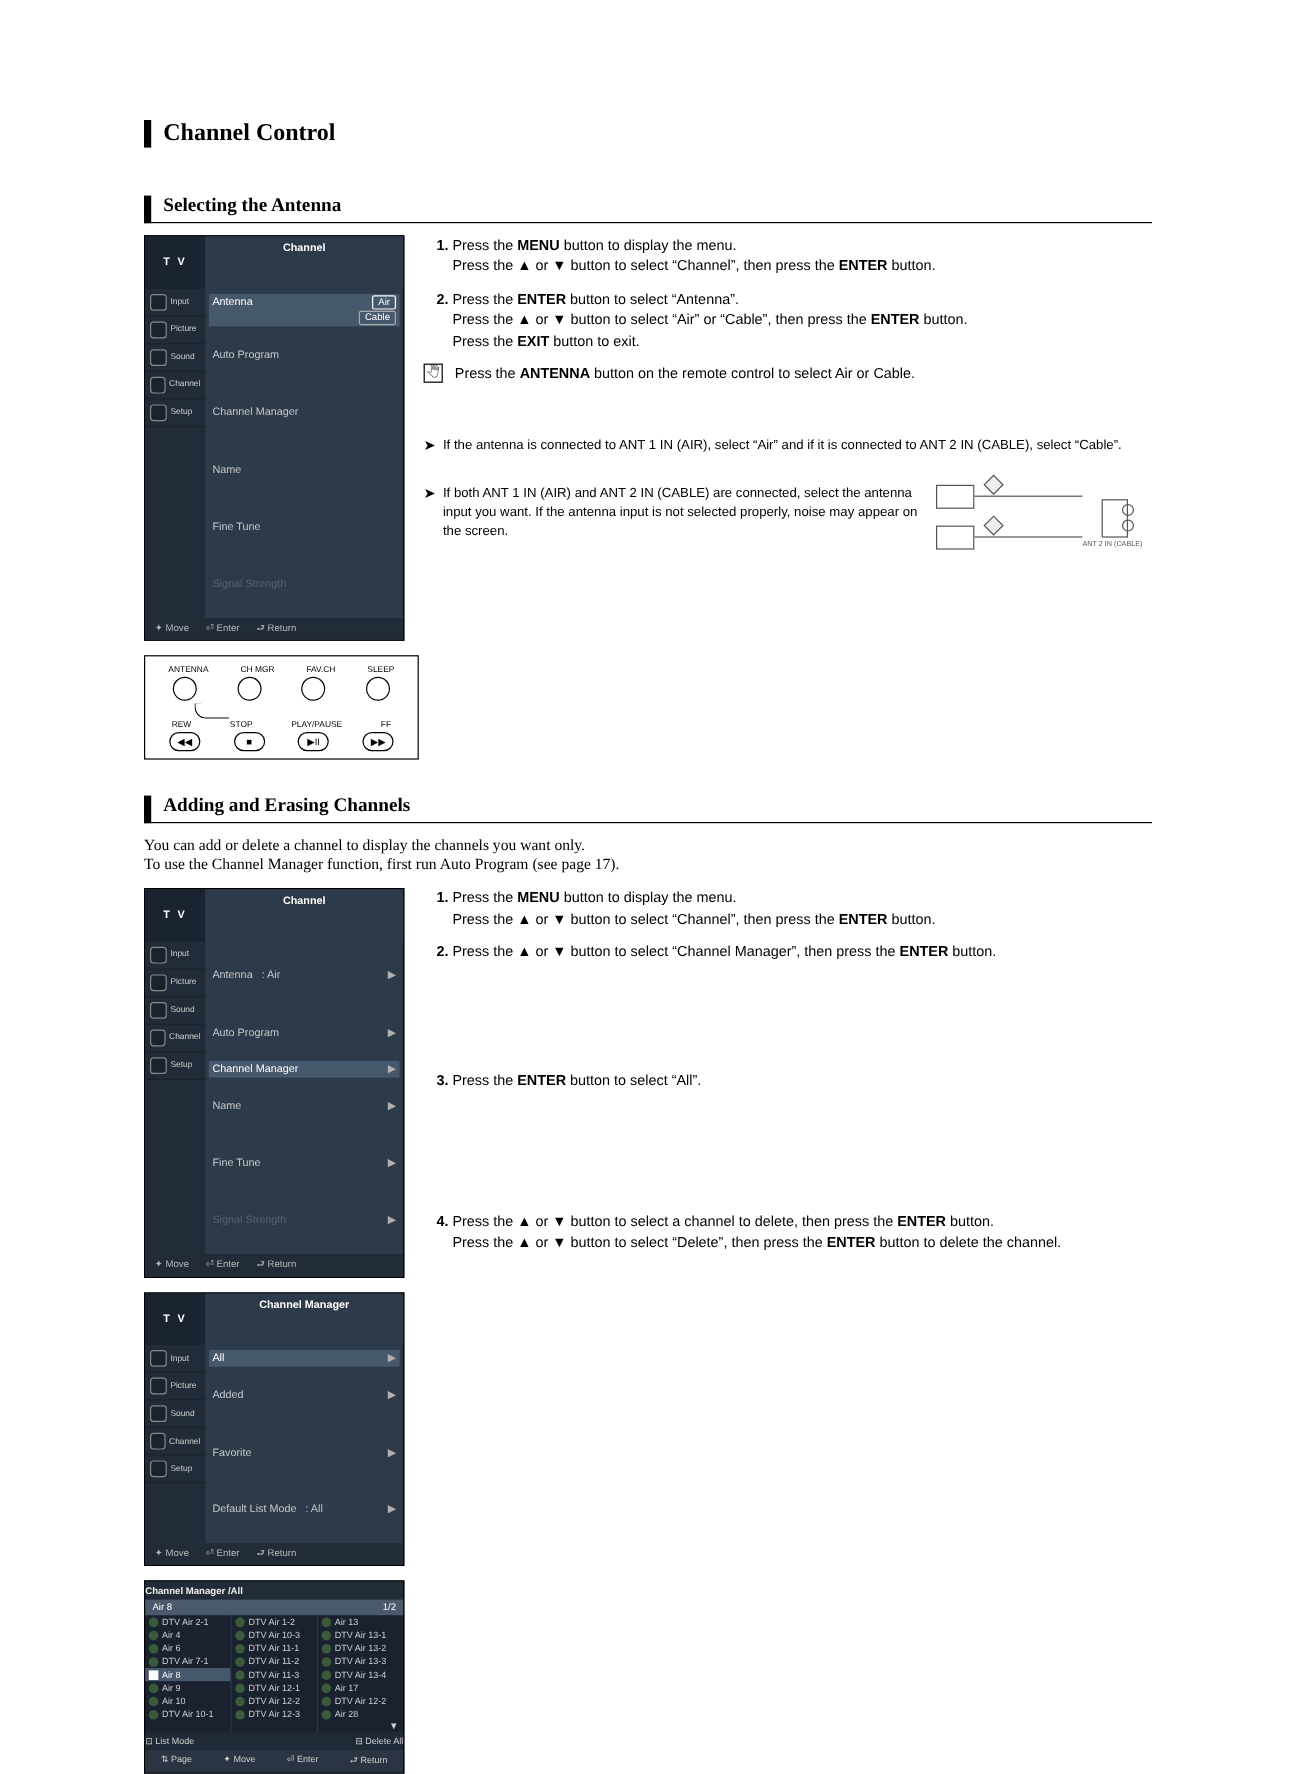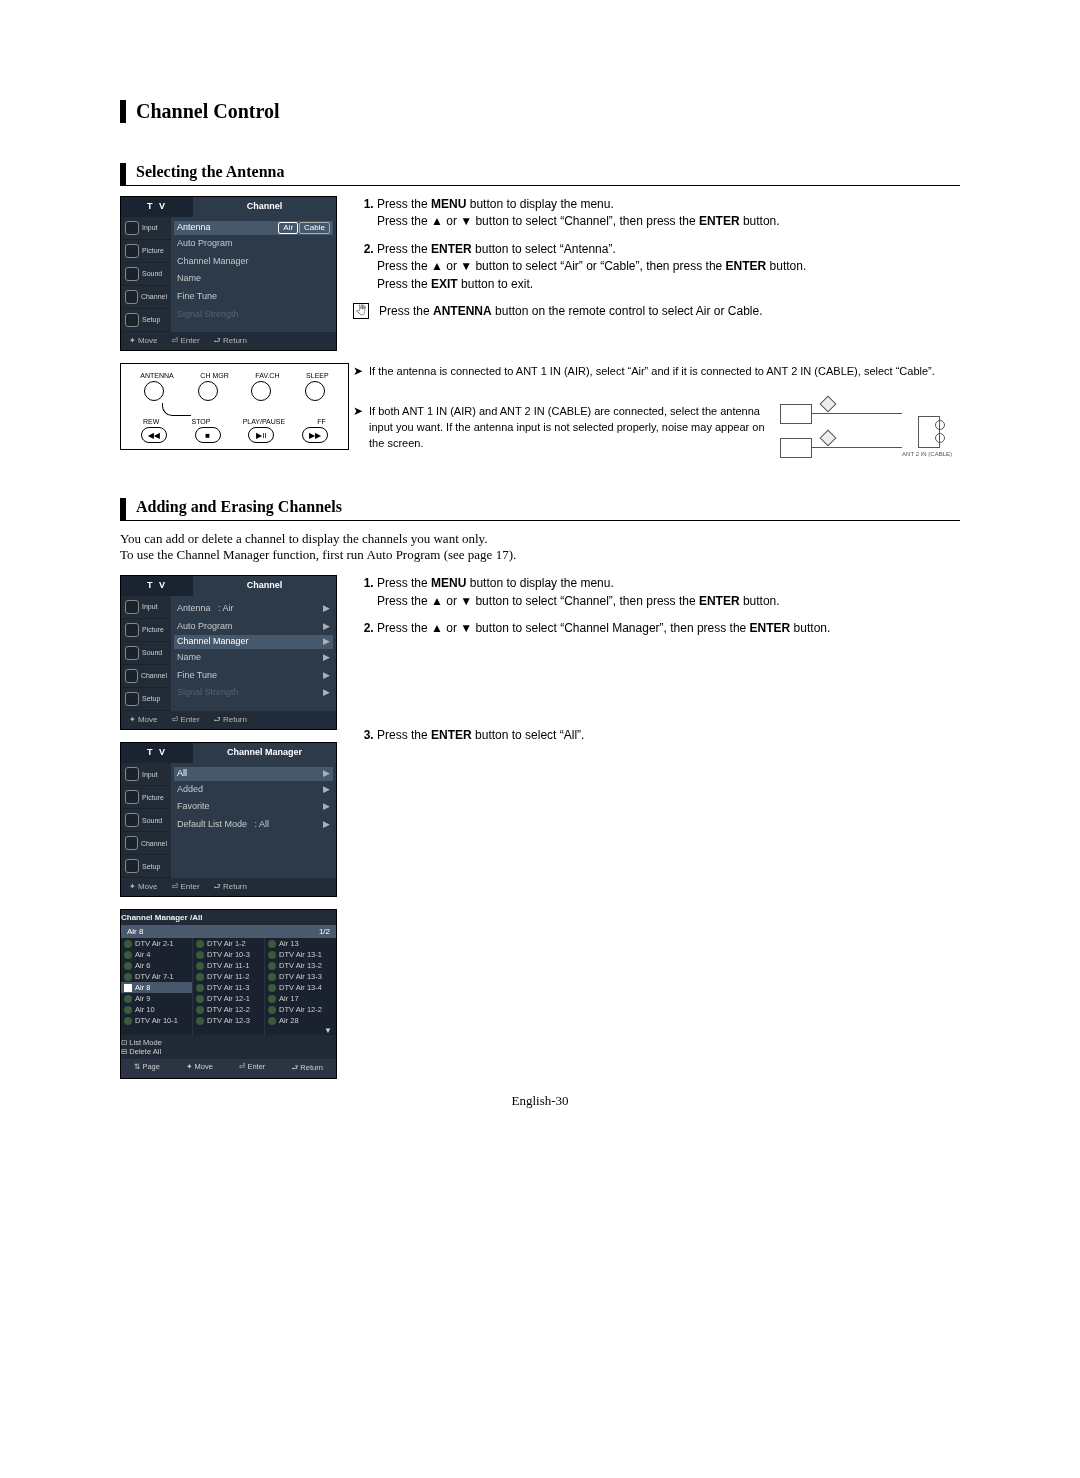--- a/index.html
+++ b/index.html
@@ -111,42 +111,42 @@
   .osd {
     width: 215px;
     background: #2c3a4a;
     color: #c8c8c8;
     font-size: 9px;
     border: 1px solid #000;
     line-height: 1.3;
   }
   .osd .hdr { display:flex; }
   .osd .hdr .tv {
-    width:72px; background:#1a2430; color:#fff; text-align:center; padding:4px 0;
+    width:50px; background:#1a2430; color:#fff; text-align:center; padding:16px 0;
     font-weight:bold; letter-spacing:2px; font-size:9px;
   }
   .osd .hdr .title {
     flex:1; text-align:center; padding:4px 0; font-weight:bold; color:#fff;
     background:#2c3a4a;
   }
   .osd .body { display:flex; min-height:100px;}
   .osd .side {
     width:50px; background:#222c38;
     display:flex;flex-direction:column;
   }
   .osd .side .ic {
     height:22px;display:flex;align-items:center;gap:3px;
     padding:0 4px;border-bottom:1px solid #1a222c;color:#cfcfcf;font-size:7px;
   }
   .osd .side .ic .g {
     width:12px;height:12px;border:1px solid #888;border-radius:3px;
     display:inline-block;background:#1a222c;
   }
   .osd .list { flex:1; padding:4px 6px; position:relative;}
-  .osd .list .row { display:flex; justify-content:space-between; padding:3px 0; }
+  .osd .list .row { display:flex; justify-content:space-between; padding:18px 0; }
   .osd .list .row.hl { background:#46586c; color:#fff; padding:1px 3px; margin:0 -3px;}
   .osd .list .row .tri { color:#b0b0b0; }
   .osd .list .dim { color:#556270; }
   .osd .list .pill {
     border:1px solid #aaa; padding:0 4px; font-size:8px; color:#fff; border-radius:2px;
   }
   .osd .ftr {
     display:flex; gap:14px; padding:4px 8px; background:#222c38; color:#b8b8b8;
     font-size:8px;
   }
@@ -172,21 +172,21 @@
   .chgrid .tt{background:#222c38;padding:3px 0;color:#eee;font-size:8px;font-weight:bold;}
   .chgrid .cur{display:flex;justify-content:space-between;background:#4a5a6c;color:#fff;padding:2px 6px;}
   .chgrid .cols{display:flex;}
   .chgrid .col{flex:1;border-right:1px solid #2a3442;}
   .chgrid .col:last-child{border-right:none;}
   .chgrid .cell{display:flex;align-items:center;gap:3px;padding:1px 3px;white-space:nowrap;font-size:7.5px;}
   .chgrid .cell.sel{background:#46586c;color:#fff;}
   .chgrid .cell .m{width:8px;height:8px;border-radius:50%;background:#3a5a3a;display:inline-block;}
   .chgrid .cell.sel .m{background:#fff;width:8px;height:8px;border-radius:0;}
   .chgrid .arr{color:#cfcfcf;font-size:8px;text-align:right;padding:0 4px;}
-  .chgrid .bar{display:flex;justify-content:space-between;background:#202a36;padding:3px 0;font-size:7.5px;flex-direction:column;}
+  .chgrid .bar{display:flex;justify-content:space-between;background:#202a36;padding:3px 0;font-size:7.5px;}
   .chgrid .bar2{display:flex;justify-content:space-around;background:#2a3442;padding:3px 0;font-size:7.5px;}
 
   .intro {
     font-family:"Times New Roman",serif;
     font-size:13px;
     margin:6px 0 12px;
   }
   .pgnum{
     font-family:"Times New Roman",serif;
     font-size:13px;text-align:center;margin-top:14px;
@@ -229,21 +229,21 @@
                 <span>Channel</span>
               </div>
               <div class="ic">
                 <span class="g"></span>
                 <span>Setup</span>
               </div>
             </div>
           <div class="list" id="list1">
               <div class="row hl">
                 <span>Antenna</span>
-                <span style="display:flex;flex-direction:row;align-items:flex-end;gap:1px;">
+                <span style="display:flex;flex-direction:column;align-items:flex-end;gap:1px;">
                   <span class="pill" style="border-color:#fff;">Air</span>
                   <span class="pill">Cable</span>
                 </span>
               </div>
               <div class="row">
                 <span>Auto Program</span>
               </div>
               <div class="row">
                 <span>Channel Manager</span>
               </div>
@@ -587,17 +587,20 @@
     <div class="instructions">
       <ol id="steps2a">
           <li><span>Press the <b>MENU</b> button to display the menu.<br>Press the ▲ or ▼ button to select “Channel”, then press the <b>ENTER</b> button.</span></li>
           <li><span>Press the ▲ or ▼ button to select “Channel Manager”, then press the <b>ENTER</b> button.</span></li>
         </ol>
       <div style="height:80px;"></div>
       <ol id="steps2b" start="3">
           <li><span>Press the <b>ENTER</b> button to select “All”.</span></li>
         </ol>
       <div style="height:90px;"></div>
+      <ol id="steps2c" start="4">
+          <li><span>Press the ▲ or ▼ button to select a channel to delete, then press the <b>ENTER</b> button.<br>Press the ▲ or ▼ button to select “Delete”, then press the <b>ENTER</b> button to delete the channel.</span></li>
+        </ol>
     </div>
   </div>
 
   <div class="pgnum">English-30</div>
 </div>
 
 </body></html>

